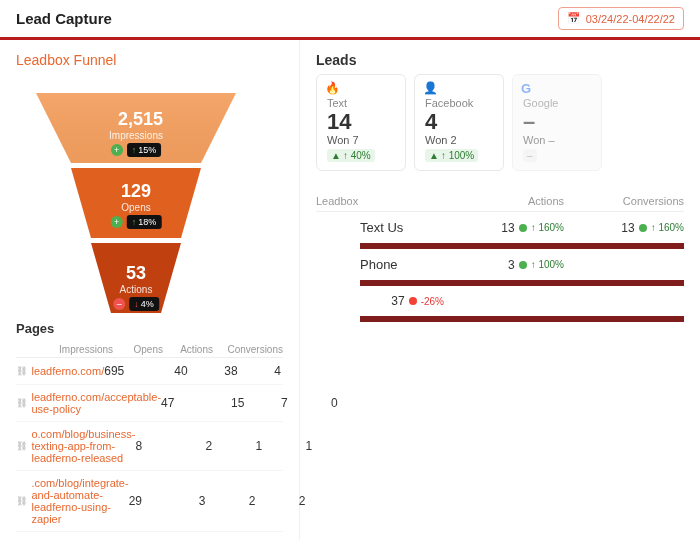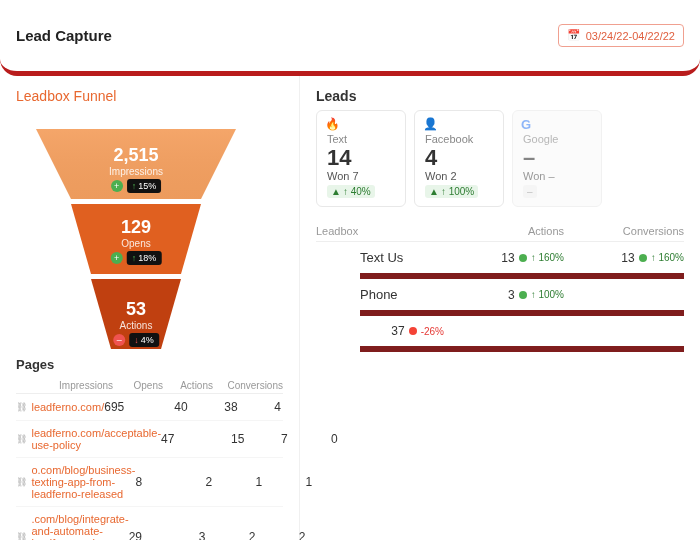--- a/index.html
+++ b/index.html
@@ -1,18 +1,18 @@
 <!DOCTYPE html>
 <html><head>
   <meta charset="utf-8">
   <style>
     * { box-sizing: border-box; margin: 0; padding: 0; }
     body { font-family: -apple-system, BlinkMacSystemFont, 'Segoe UI', sans-serif; background: #fff; color: #333; font-size: 13px; width: 700px; height: 540px; overflow: hidden; }
 
-    .header { display: flex; justify-content: space-between; align-items: center; padding: 24px 16px; border-bottom: 5px solid #b91c1c; border-radius: 17px; }
+    .header { display: flex; justify-content: space-between; align-items: center; padding: 7px 16px; border-bottom: 3px solid #b91c1c; }
     .header-title { font-size: 15px; font-weight: 600; color: #222; }
     .date-range { display: flex; align-items: center; gap: 5px; border: 1px solid #f0a090; border-radius: 4px; padding: 4px 8px; color: #e06040; font-size: 11px; }
 
     .main { display: flex; height: calc(540px - 40px); }
     .left-panel { width: 300px; padding: 12px 16px; border-right: 1px solid #f0f0f0; display: flex; flex-direction: column; }
     .right-panel { flex: 1; padding: 12px 16px; overflow-y: auto; }
 
     .section-title { font-size: 14px; font-weight: 400; color: #e86830; margin-bottom: 10px; }
 
     
@@ -23,21 +23,21 @@
     .pages-title { font-size: 13px; font-weight: 600; color: #333; margin-bottom: 6px; }
     .pages-header { display: grid; grid-template-columns: 1fr 70px 50px 50px 70px; font-size: 10px; color: #999; padding: 2px 0; border-bottom: 1px solid #eee; }
     .pages-header span { text-align: right; }
     .pages-header span:first-child { text-align: left; }
     .page-row { display: grid; grid-template-columns: 1fr 70px 50px 50px 70px; padding: 6px 0; border-bottom: 1px solid #f5f5f5; align-items: center; }
     .page-link { color: #e86830; font-size: 11px; display: flex; align-items: center; gap: 4px; }
     .page-link::before { content: '⛓'; font-size: 9px; color: #999; }
     .page-num { font-size: 12px; color: #333; }
 
     
-    .leads-section { margin-bottom: 14px; }
+    .leads-section { margin-bottom: 20px; }
     .leads-cards { display: flex; gap: 8px; margin-top: 4px; }
     .lead-card { border: 1px solid #e8e8e8; border-radius: 6px; padding: 8px 10px; min-width: 90px; position: relative; background: #fff; }
     .lead-card.disabled { opacity: 0.6; background: #f9f9f9; }
     .lead-card-icon { font-size: 12px; position: absolute; top: 6px; left: 8px; }
     .lead-card-label { font-size: 11px; color: #888; margin-top: 14px; margin-bottom: 2px; }
     .lead-card-value { font-size: 22px; font-weight: 700; color: #333; line-height: 1; }
     .lead-card-won { font-size: 11px; color: #555; margin-top: 1px; }
     .lead-badge { display: inline-flex; align-items: center; gap: 2px; font-size: 10px; border-radius: 3px; padding: 1px 4px; margin-top: 3px; }
     .badge-green { background: #e8f5e9; color: #2e7d32; }
     .badge-gray { background: #f0f0f0; color: #999; }
@@ -92,21 +92,21 @@
 
           <polygon points="75,160 165,160 145,230 95,230" fill="#c04010"></polygon>
           <defs>
             <linearGradient id="grad1" x1="0" y1="0" x2="0" y2="1">
               <stop offset="0%" stop-color="#fff" stop-opacity="0.2"></stop>
               <stop offset="100%" stop-color="#000" stop-opacity="0.1"></stop>
             </linearGradient>
           </defs>
         </svg>
 
-        <div style="position:absolute; top:26px; left:50%; transform:translateX(-50%); text-align:center;">
+        <div style="position:absolute; top:26px; left:50%; transform:translateX(-50%); text-align:right;">
           <div class="funnel-value">2,515</div>
           <div class="funnel-sub">Impressions</div>
           <div style="display:flex; align-items:center; gap:4px; justify-content:center; margin-top:2px;">
             <span class="plus-icon">+</span>
             <span class="funnel-badge">
               <span class="badge-arrow-up">↑</span>
               <span>15%</span>
             </span>
           </div>
         </div>

